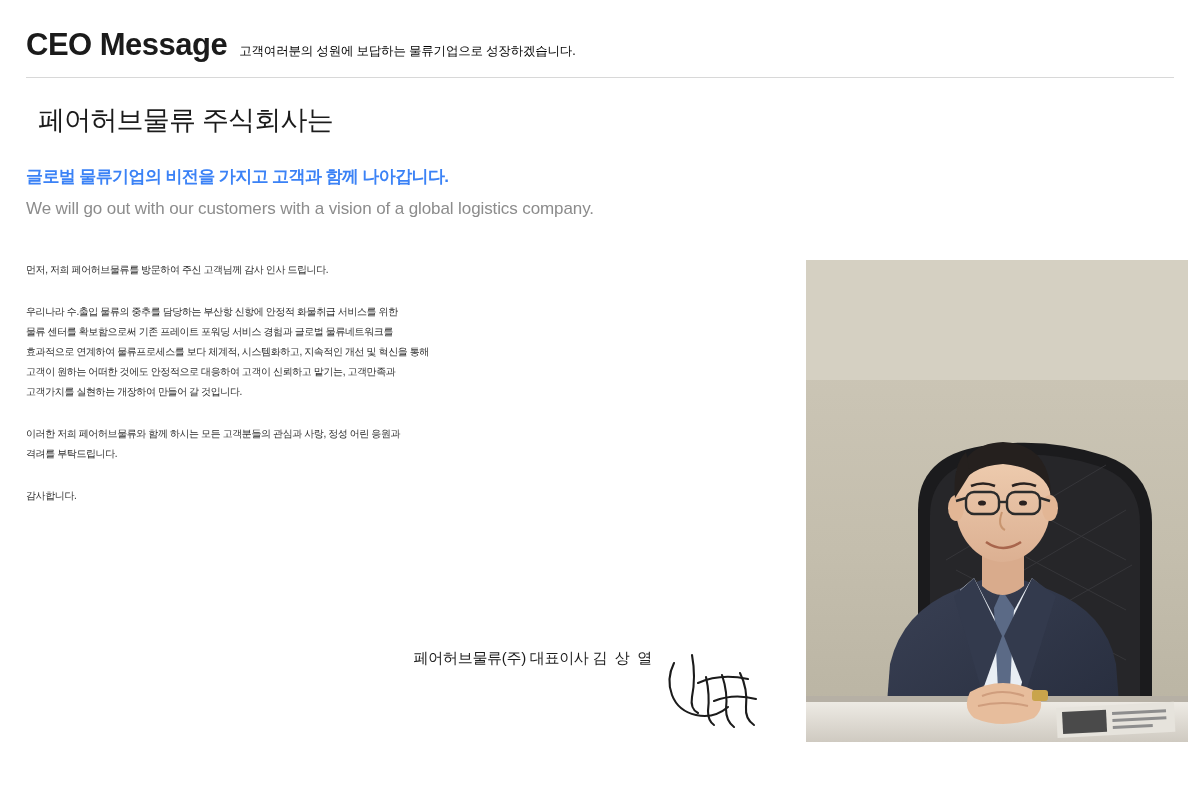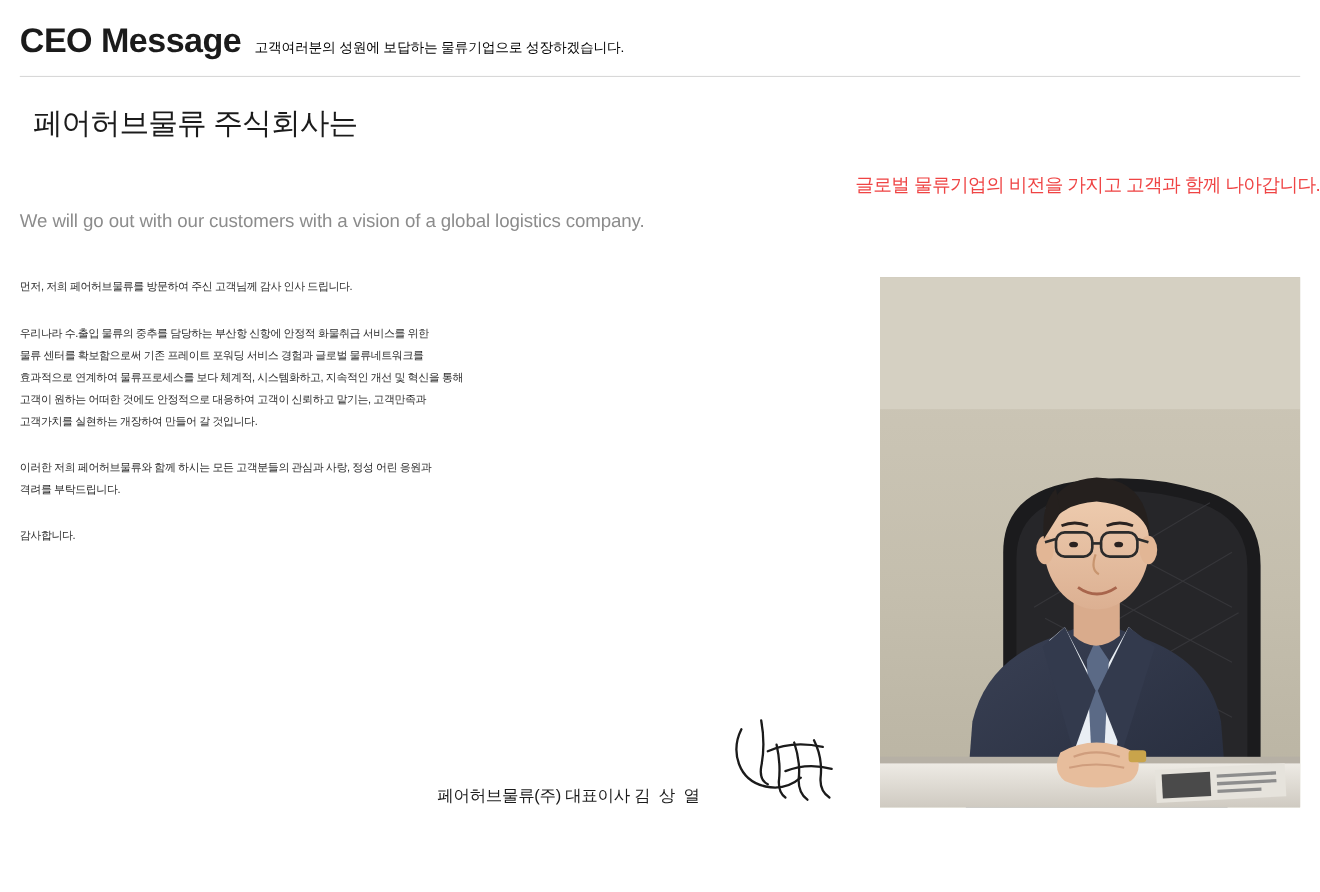--- a/index.html
+++ b/index.html
@@ -14,21 +14,21 @@
     font-family: "Liberation Sans", "DejaVu Sans", sans-serif;
     color: #222222;
     overflow: hidden;
     position: relative;
   }
 
   .page {
     position: relative;
     width: 1200px;
     height: 763px;
-    padding: 0;
+    padding: 8px;
   }
 
   
   .header-row {
     display: flex;
     align-items: baseline;
     padding: 18px 0 0 18px;
   }
   .page-title {
     font-size: 31px;
@@ -56,26 +56,25 @@
   .headline {
     font-size: 27px;
     font-weight: normal;
     color: #1b1b1b;
     letter-spacing: -0.8px;
     margin: 26px 0 0 30px;
     line-height: 1.25;
   }
   .subhead-ko {
     font-size: 17px;
-    font-weight: normal;
-    color: #ef4444;
+    font-weight: bold;
+    color: #3b82f6;
     letter-spacing: -0.6px;
     margin: 28px 0 0 18px;
     line-height: 1.3;
-    text-align: right;
   }
   .subhead-en {
     font-size: 17px;
     color: #8c8c8c;
     margin: 10px 0 0 18px;
     letter-spacing: -0.1px;
     line-height: 1.3;
   }
 
   
@@ -116,24 +115,23 @@
   }
   .portrait svg { display: block; }
 
   
   .signature-row {
     position: absolute;
     left: 0;
     bottom: 30px;
     width: 790px;
     display: flex;
-    align-items: flex-end;
+    align-items: flex-start;
     justify-content: flex-end;
     padding-right: 18px;
-    gap: 16px;
   }
   .sign-text {
     font-size: 15px;
     color: #1b1b1b;
     letter-spacing: -0.3px;
     white-space: pre;
   }
   .sign-mark {
     margin-left: 10px;
     width: 110px;

